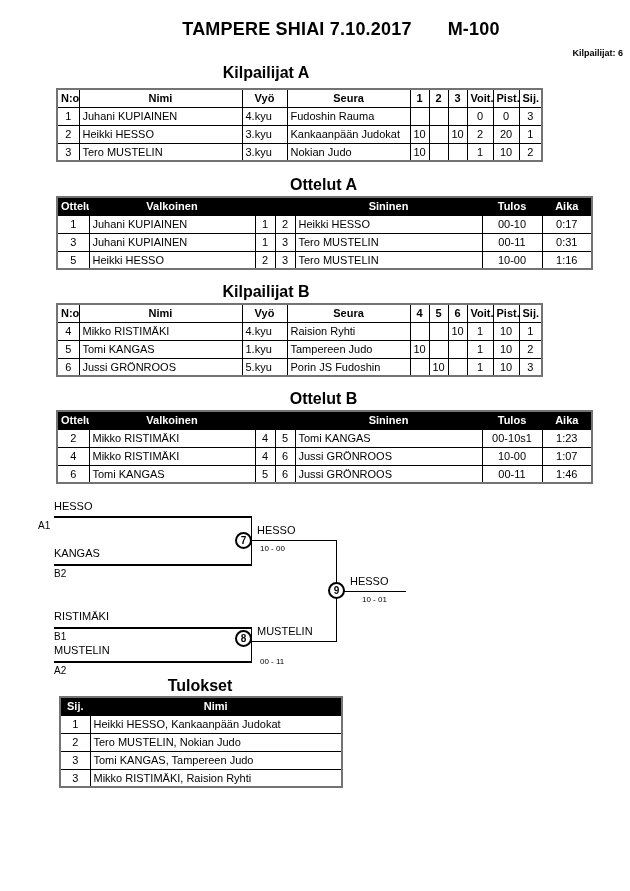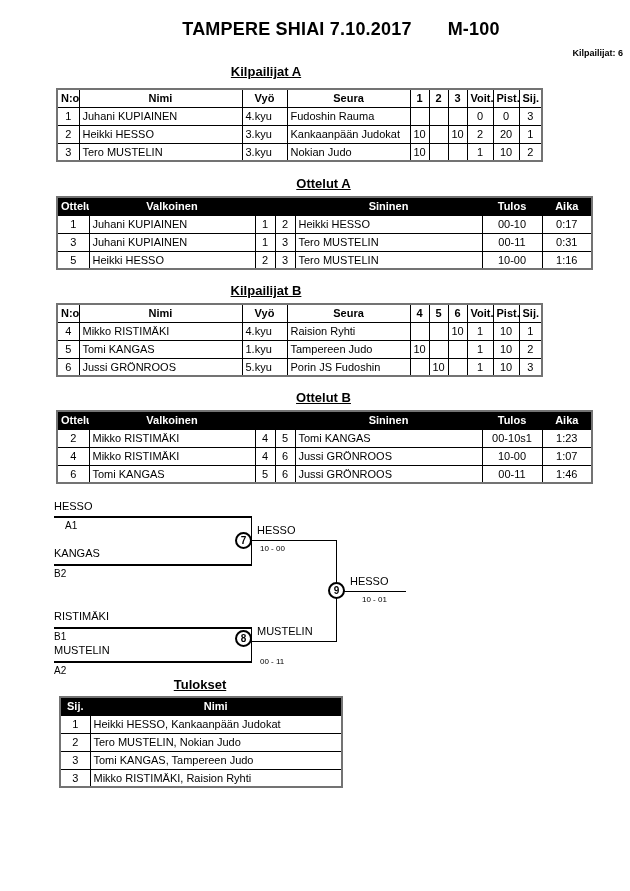--- a/index.html
+++ b/index.html
@@ -5,21 +5,21 @@
   * { box-sizing: border-box; }
   html,body { margin:0; padding:0; background:#fff; }
   body { font-family:"Liberation Sans", sans-serif; color:#000; }
   .page { position:relative; width:630px; height:891px; background:#ffffff; overflow:hidden;margin-left:26px; }
 
   .main-title { position:absolute; top:19px; left:0; width:100%;
     display:flex; justify-content:center; gap:36px;
     font-size:18px; font-weight:bold; letter-spacing:.2px; }
   .count { position:absolute; top:48px; right:33px; font-size:9px; font-weight:bold; }
 
-  .sec-title { position:absolute; font-weight:bold; font-size:13px; text-align:center;text-decoration:underline; }
+  .sec-title { position:absolute; font-weight:bold; font-size:16px; text-align:center; }
 
   table.sheet { position:absolute; border-collapse:collapse; table-layout:fixed;
     border:2px solid #737373; background:#fff; }
   .sheet td, .sheet th { border:1px solid #000; height:18px; padding:0 3px;
     font-size:11px; line-height:16px; white-space:nowrap; overflow:hidden; font-weight:normal; }
   .sheet th { font-weight:bold; text-align:center; }
   .dark th { background:#000; color:#fff; border-color:#000; }
   .c { text-align:center; }
   .l { text-align:left; }
 
@@ -278,21 +278,21 @@
       <td class="c">00-11</td>
       <td class="c">1:46</td>
     </tr>
   </tbody>
     </table>
 
   <div class="bracket">
 
     <div class="br-name" style="left:28px;top:5px;">HESSO</div>
     <div class="br-line" style="left:28px;top:21px;width:197px;height:2px;"></div>
-    <div class="br-seed" style="left:39px;top:25px;">A1</div>
+    <div class="br-seed" style="left:12px;top:25px;">A1</div>
 
     <div class="br-name" style="left:28px;top:52px;">KANGAS</div>
     <div class="br-line" style="left:28px;top:69px;width:197px;height:2px;"></div>
     <div class="br-seed" style="left:28px;top:73px;">B2</div>
 
     <div class="br-line" style="left:225px;top:21px;width:1px;height:50px;"></div>
     <div class="br-node" style="left:209px;top:37px;">7</div>
     <div class="br-name" style="left:231px;top:29px;">HESSO</div>
     <div class="br-line" style="left:226px;top:45px;width:84px;height:1px;"></div>
     <div class="br-score" style="left:234px;top:49px;">10 - 00</div>

